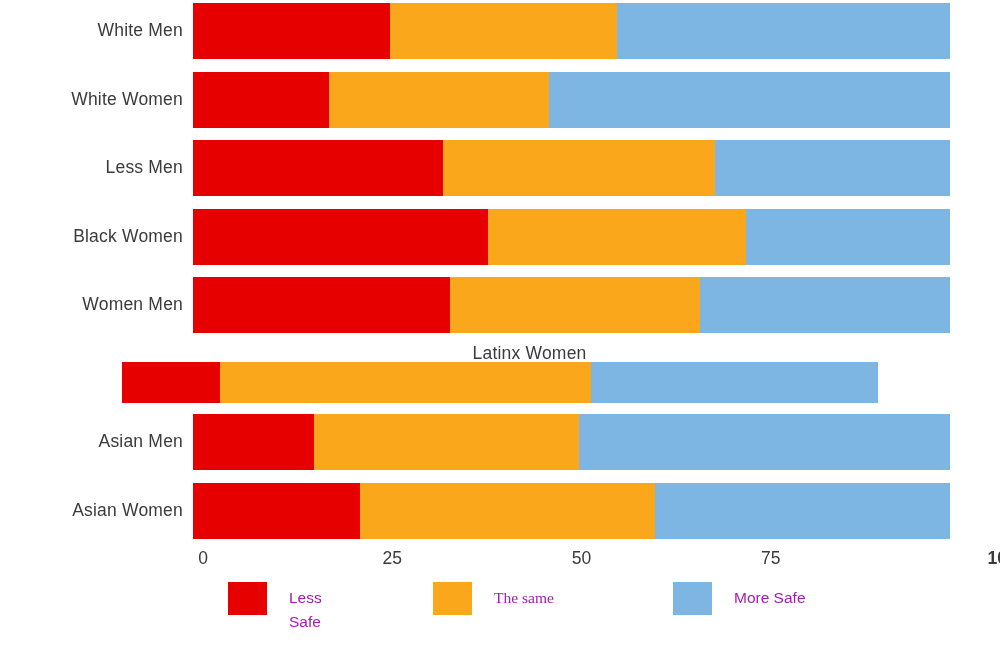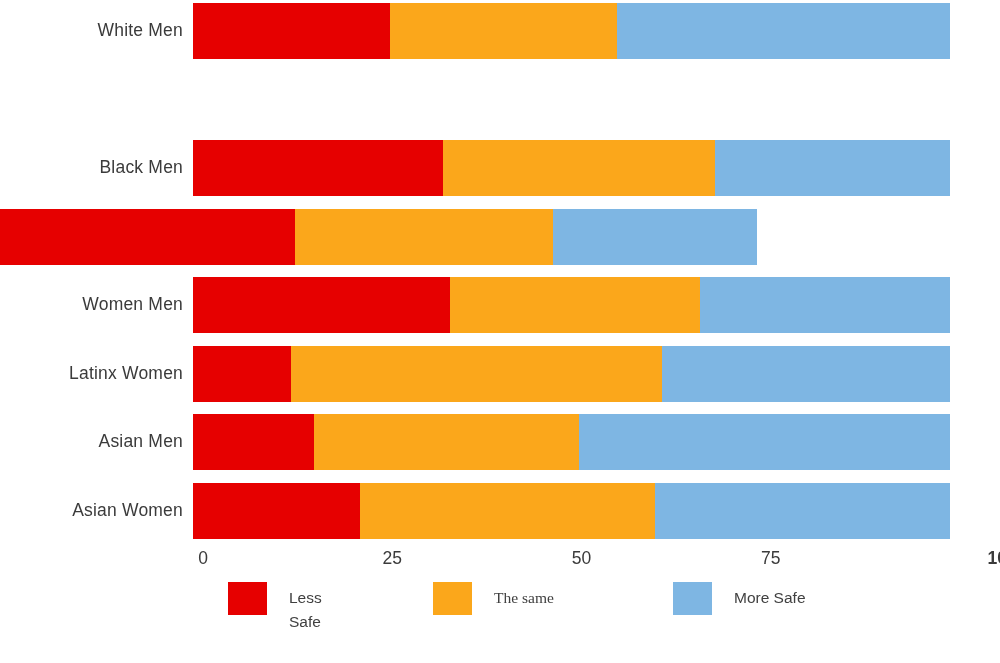--- a/index.html
+++ b/index.html
@@ -83,64 +83,73 @@
     align-items: flex-start;
   }
   .legend-swatch {
     width: 39px;
     height: 33px;
     flex: 0 0 auto;
   }
   .legend-text {
     margin-left: 22px;
     font-size: 15.5px;
-    color: #404040;
+    color: #a21caf;
     line-height: 1.55;
     white-space: pre-line;
     padding-top: 4px;
   }
 </style>
 </head>
 <body>
 
 <div id="chart-root">
 
   <div class="plot" id="plot">
       <div class="bar-row" style="top: 2px;">
         <div class="cat-label">White Men</div>
         <div class="bar-track">
           <div class="seg" style="width: 26%; background: rgb(230, 0, 0);"></div>
           <div class="seg" style="width: 30%; background: rgb(251, 167, 27);"></div>
           <div class="seg" style="width: 44%; background: rgb(126, 182, 227);"></div>
         </div>
       </div>
+      <div class="bar-row" style="top: 70.5px;">
+        <div class="cat-label">White Women</div>
+        <div class="bar-track">
+          <div class="seg" style="width: 18%; background: rgb(230, 0, 0);"></div>
+          <div class="seg" style="width: 29%; background: rgb(251, 167, 27);"></div>
+          <div class="seg" style="width: 53%; background: rgb(126, 182, 227);"></div>
+        </div>
+      </div>
       <div class="bar-row" style="top: 139px;">
-        <div class="cat-label">Black Men</div>
+        <div class="cat-label">Less Men</div>
         <div class="bar-track">
           <div class="seg" style="width: 33%; background: rgb(230, 0, 0);"></div>
           <div class="seg" style="width: 36%; background: rgb(251, 167, 27);"></div>
           <div class="seg" style="width: 31%; background: rgb(126, 182, 227);"></div>
         </div>
       </div>
       <div class="bar-row" style="top: 207.5px;">
+        <div class="cat-label">Black Women</div>
         <div class="bar-track">
           <div class="seg" style="width: 39%; background: rgb(230, 0, 0);"></div>
           <div class="seg" style="width: 34%; background: rgb(251, 167, 27);"></div>
           <div class="seg" style="width: 27%; background: rgb(126, 182, 227);"></div>
         </div>
       </div>
       <div class="bar-row" style="top: 276px;">
         <div class="cat-label">Women Men</div>
         <div class="bar-track">
           <div class="seg" style="width: 34%; background: rgb(230, 0, 0);"></div>
           <div class="seg" style="width: 33%; background: rgb(251, 167, 27);"></div>
           <div class="seg" style="width: 33%; background: rgb(126, 182, 227);"></div>
         </div>
       </div>
-      <div class="bar-row" style="top: 344.5px;">
+      <div class="bar-row" style="top: 344.5px; flex-direction: column;">
         <div class="cat-label">Latinx Women</div>
         <div class="bar-track">
           <div class="seg" style="width: 13%; background: rgb(230, 0, 0);"></div>
           <div class="seg" style="width: 49%; background: rgb(251, 167, 27);"></div>
           <div class="seg" style="width: 38%; background: rgb(126, 182, 227);"></div>
         </div>
       </div>
       <div class="bar-row" style="top: 481.5px;">
         <div class="cat-label">Asian Women</div>
         <div class="bar-track">

